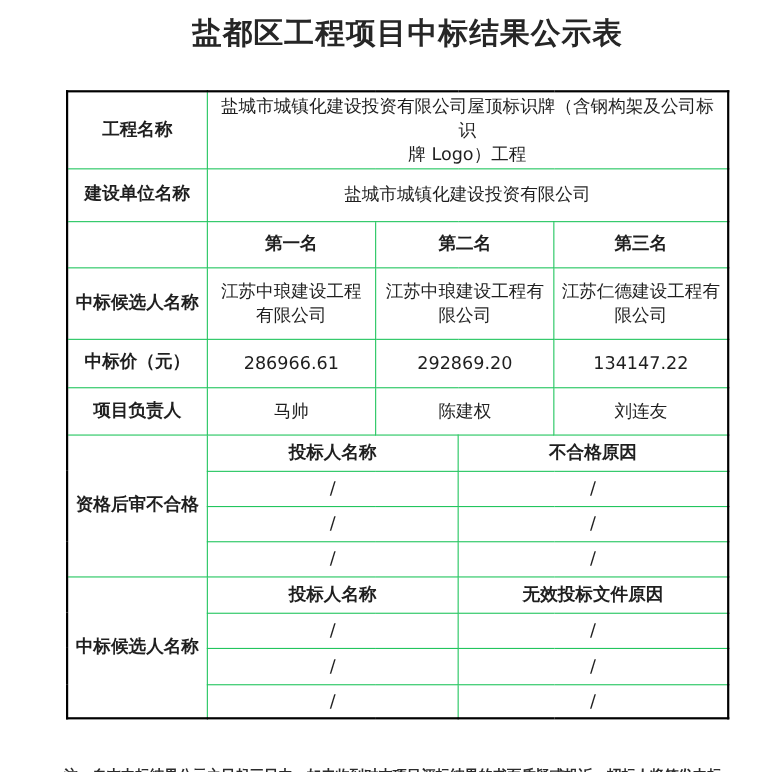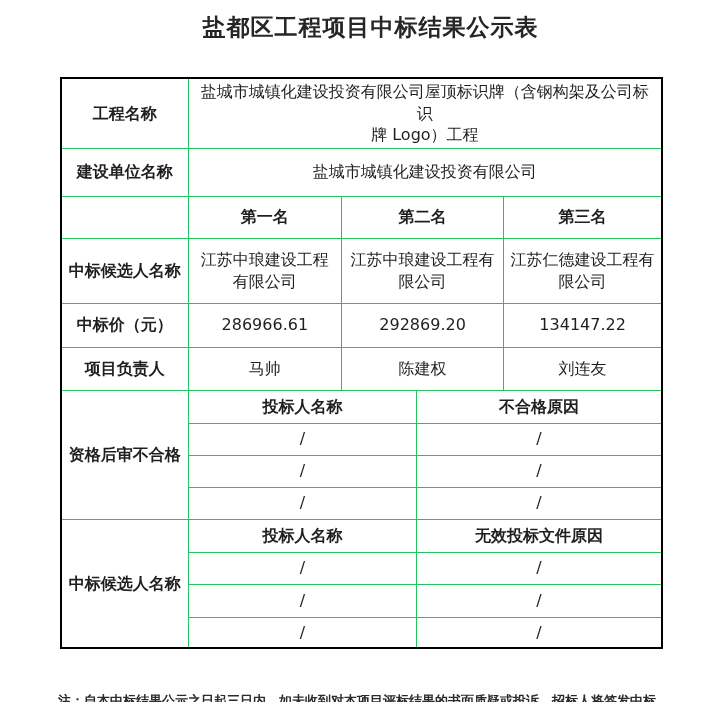--- a/index.html
+++ b/index.html
@@ -6,21 +6,21 @@
   html, body {
     width: 705px; height: 702px;
     background: #ffffff;
     color: #222222;
     font-family: "DejaVu Sans", "Liberation Sans", sans-serif;
     overflow: hidden;
   }
   .title {
     margin-top: 12px;
     text-align: center;
-    font-size: 23px;
+    font-size: 27px;
     font-weight: bold;
     color: #262626;
     letter-spacing: 1px;
     padding-left: 36px;
   }
   table.main-table {
     margin-top: 34px;
     margin-left: 60px;
     width: 603px;
     table-layout: fixed;

